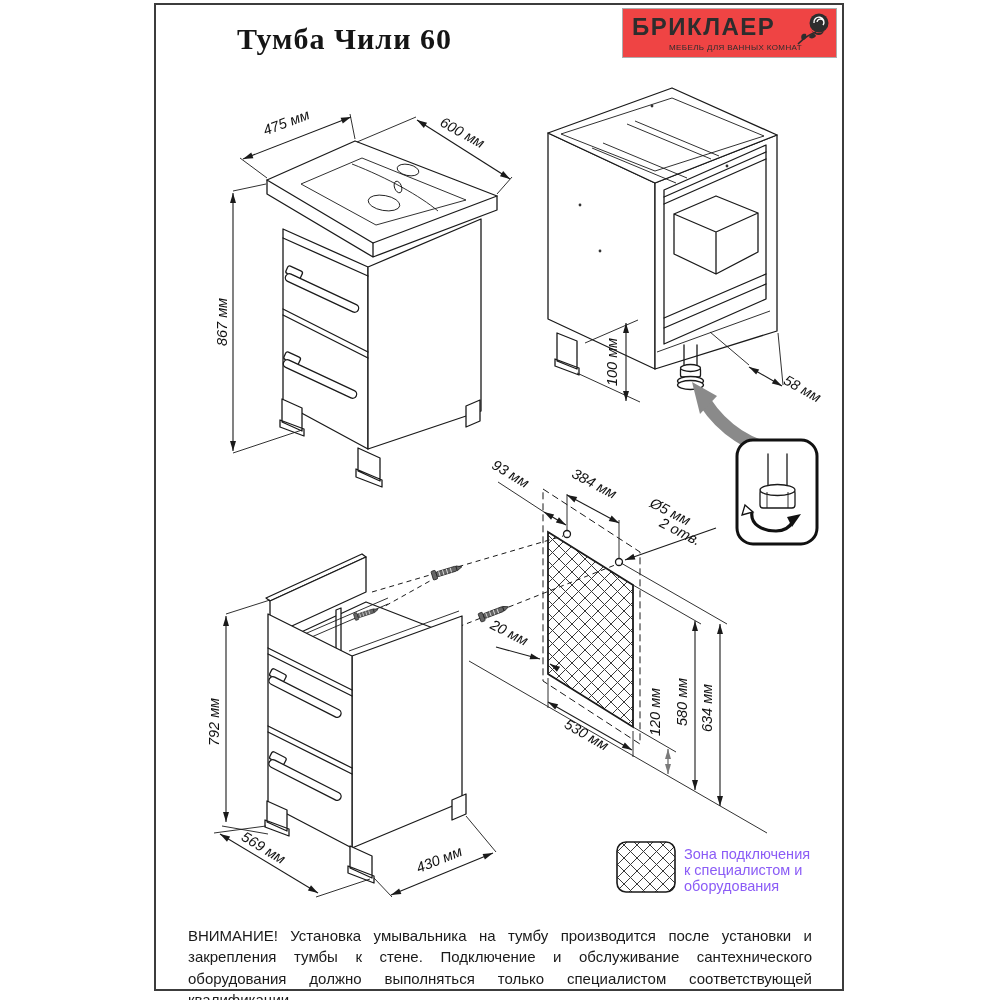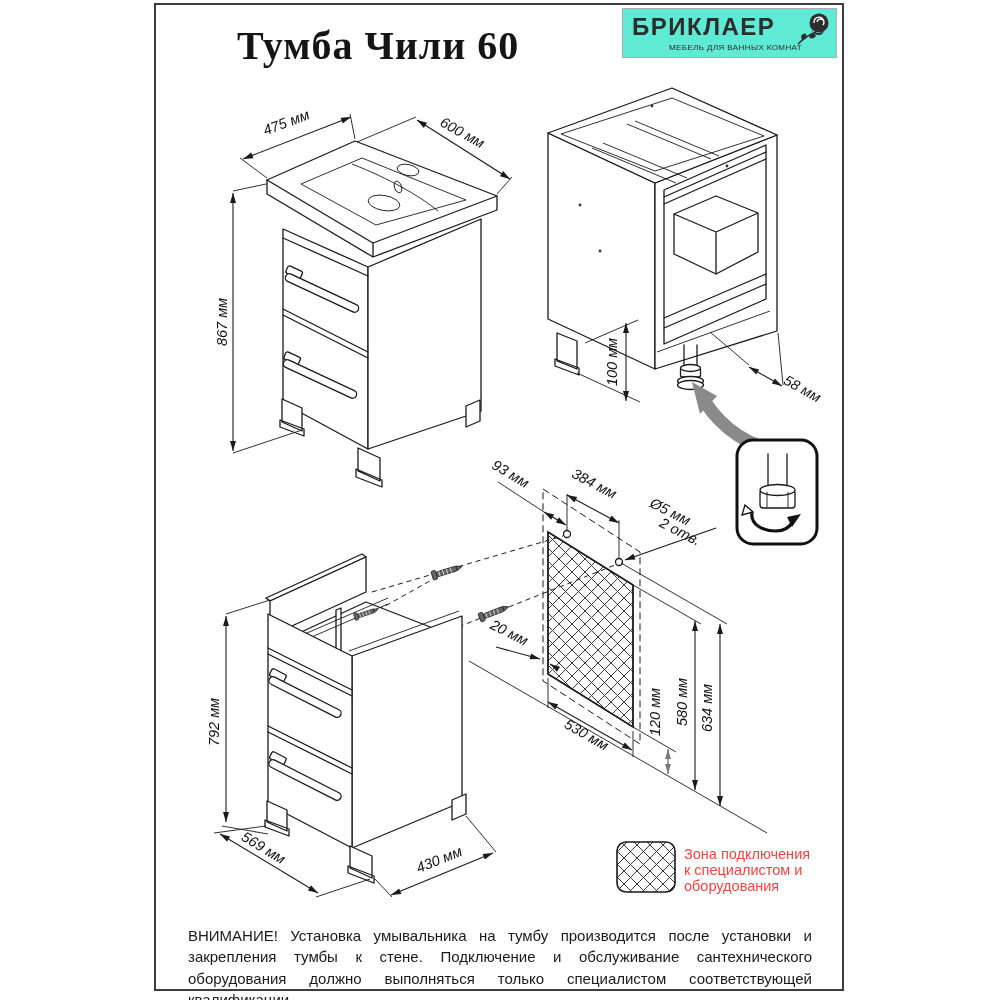--- a/index.html
+++ b/index.html
@@ -1,26 +1,26 @@
 <!DOCTYPE html>
 <html><head>
 <meta charset="utf-8">
 <style>
   html,body{margin:0;padding:0;background:#fff;}
   #stage{position:relative;width:1000px;height:1000px;background:#fff;overflow:hidden;
          font-family:"Liberation Sans",sans-serif;color:#111;}
   .frame{position:absolute;left:154px;top:3px;width:690px;height:988px;border:2px solid #3c3c3c;box-sizing:border-box;z-index:0;background:#fff;}
   #draw{position:absolute;left:0;top:0;z-index:1;}
   .overlay{position:absolute;z-index:2;}
-  .title{left:237px;top:22px;font-family:"Liberation Serif",serif;font-weight:bold;font-size:40px;letter-spacing:1px;color:#151515;}
-  .logo{left:622px;top:8px;width:215px;height:50px;border:1px solid #adadad;box-sizing:border-box;background:#5eead4;}
+  .title{left:237px;top:22px;font-family:"Liberation Serif",serif;font-weight:bold;font-size:30px;letter-spacing:1px;color:#151515;}
+  .logo{left:622px;top:8px;width:215px;height:50px;border:1px solid #adadad;box-sizing:border-box;background:#ef4444;}
   .logo-name{position:absolute;left:9px;top:4px;font-size:24px;font-weight:bold;letter-spacing:1.5px;color:#2d2d2d;}
   .logo-rose{position:absolute;right:4px;top:1px;}
   .logo-tag{position:absolute;right:34px;top:34px;font-size:8px;font-weight:normal;letter-spacing:0.4px;color:#2d2d2d;}
-  .legend-text{left:684px;top:846px;width:160px;font-size:14.5px;line-height:16px;color:#ef4444;}
+  .legend-text{left:684px;top:846px;width:160px;font-size:14.5px;line-height:16px;color:#8b5cf6;}
   .warning{left:188px;top:925px;width:624px;font-size:15px;line-height:1.42;text-align:justify;color:#1a1a1a;}
   
   .ln{fill:none;stroke:#1a1a1a;stroke-width:1.3;stroke-linejoin:round;stroke-linecap:round;}
   .fw{fill:#fff;stroke:#1a1a1a;stroke-width:1.3;stroke-linejoin:round;}
   .thin{fill:none;stroke:#1a1a1a;stroke-width:0.9;}
   .dash{fill:none;stroke:#1a1a1a;stroke-width:1;stroke-dasharray:7 4;}
   .dashf{fill:none;stroke:#1a1a1a;stroke-width:1;stroke-dasharray:5 4;}
   .dim{fill:none;stroke:#1a1a1a;stroke-width:1.1;}
   .dimg{fill:none;stroke:#7a7a7a;stroke-width:1.4;}
   .dimtxt{font:italic 14.5px "Liberation Sans",sans-serif;fill:#111;text-anchor:middle;}

